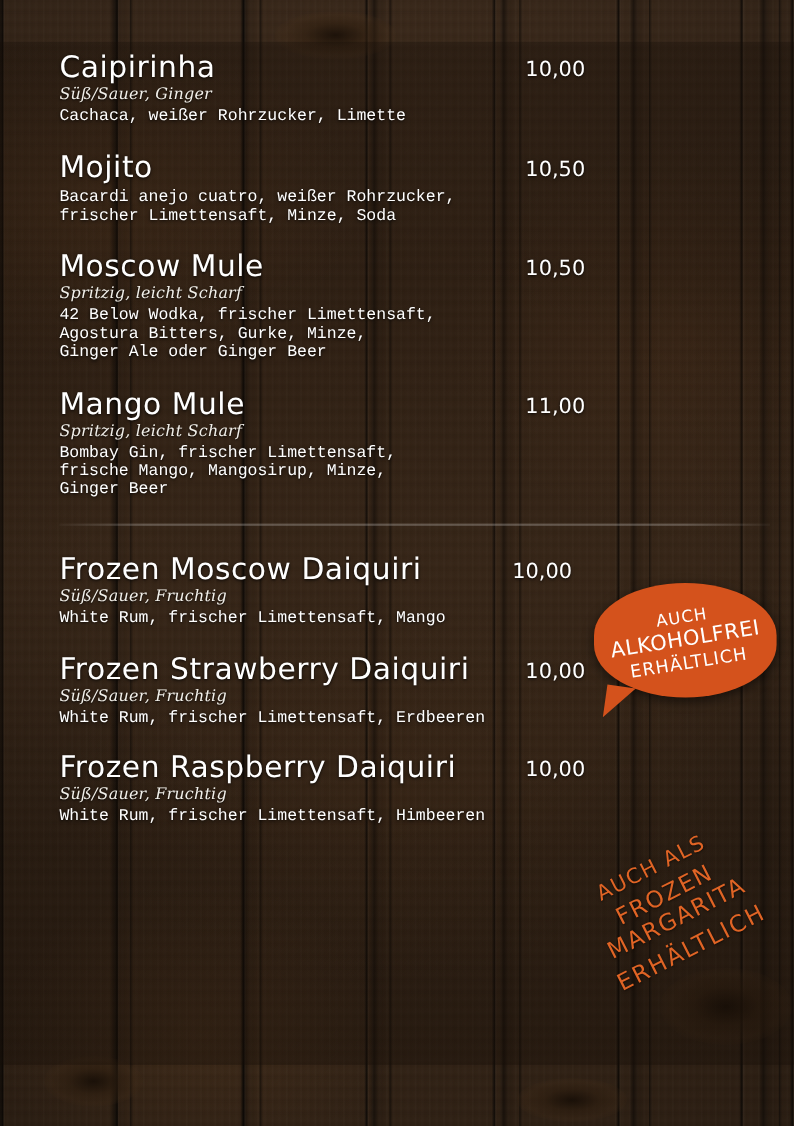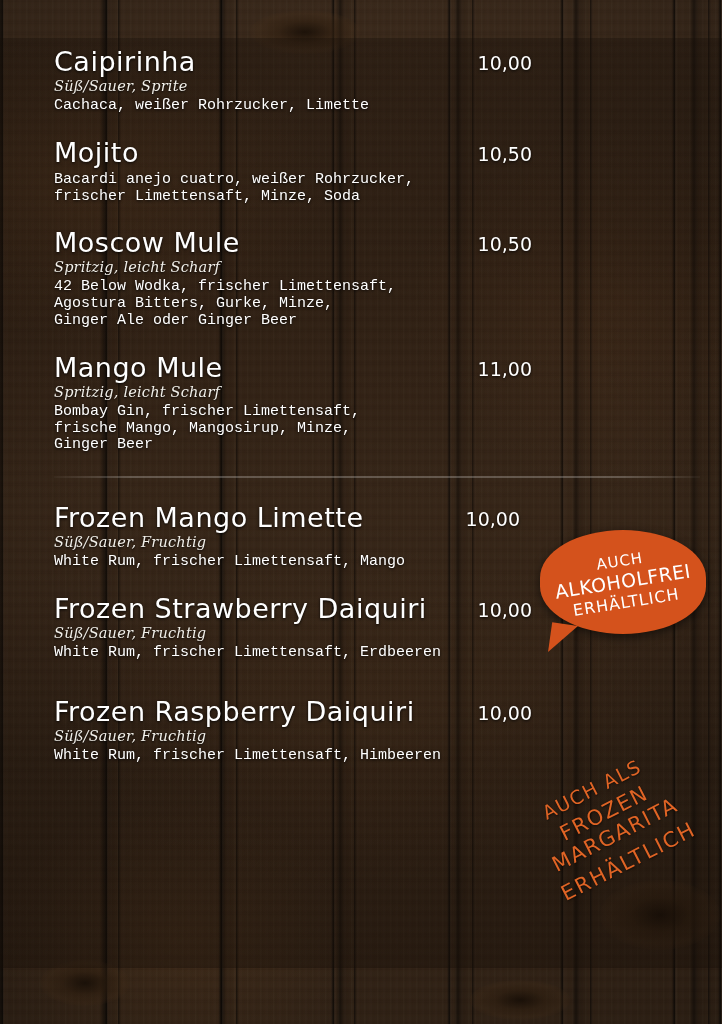--- a/index.html
+++ b/index.html
@@ -255,21 +255,21 @@
 
   <div class="content">
 
     <div class="section">
 
       <div class="item">
         <div class="item-head">
           <span class="item-name">Caipirinha</span>
           <span class="item-price price-col-a">10,00</span>
         </div>
-        <div class="item-tags">Süß/Sauer, Sprite</div>
+        <div class="item-tags">Süß/Sauer, Ginger</div>
         <div class="item-desc">Cachaca, weißer Rohrzucker, Limette</div>
       </div>
 
       <div class="item">
         <div class="item-head">
           <span class="item-name">Mojito</span>
           <span class="item-price price-col-a">10,50</span>
         </div>
         <div class="item-desc">Bacardi anejo cuatro, weißer Rohrzucker,
 frischer Limettensaft, Minze, Soda</div>
@@ -299,28 +299,28 @@
       </div>
 
     </div>
 
     <div class="divider"></div>
 
     <div class="section">
 
       <div class="item">
         <div class="item-head">
-          <span class="item-name">Frozen Mango Limette</span>
+          <span class="item-name">Frozen Moscow Daiquiri</span>
           <span class="item-price price-col-b">10,00</span>
         </div>
         <div class="item-tags">Süß/Sauer, Fruchtig</div>
         <div class="item-desc">White Rum, frischer Limettensaft, Mango</div>
       </div>
 
-      <div class="item" style="margin-bottom:34px;">
+      <div class="item" style="margin-bottom:20px;">
         <div class="item-head">
           <span class="item-name">Frozen Strawberry Daiquiri</span>
           <span class="item-price" style="position:absolute; right:168px; top:6px;">10,00</span>
         </div>
         <div class="item-tags">Süß/Sauer, Fruchtig</div>
         <div class="item-desc">White Rum, frischer Limettensaft, Erdbeeren</div>
       </div>
 
       <div class="item">
         <div class="item-head">

